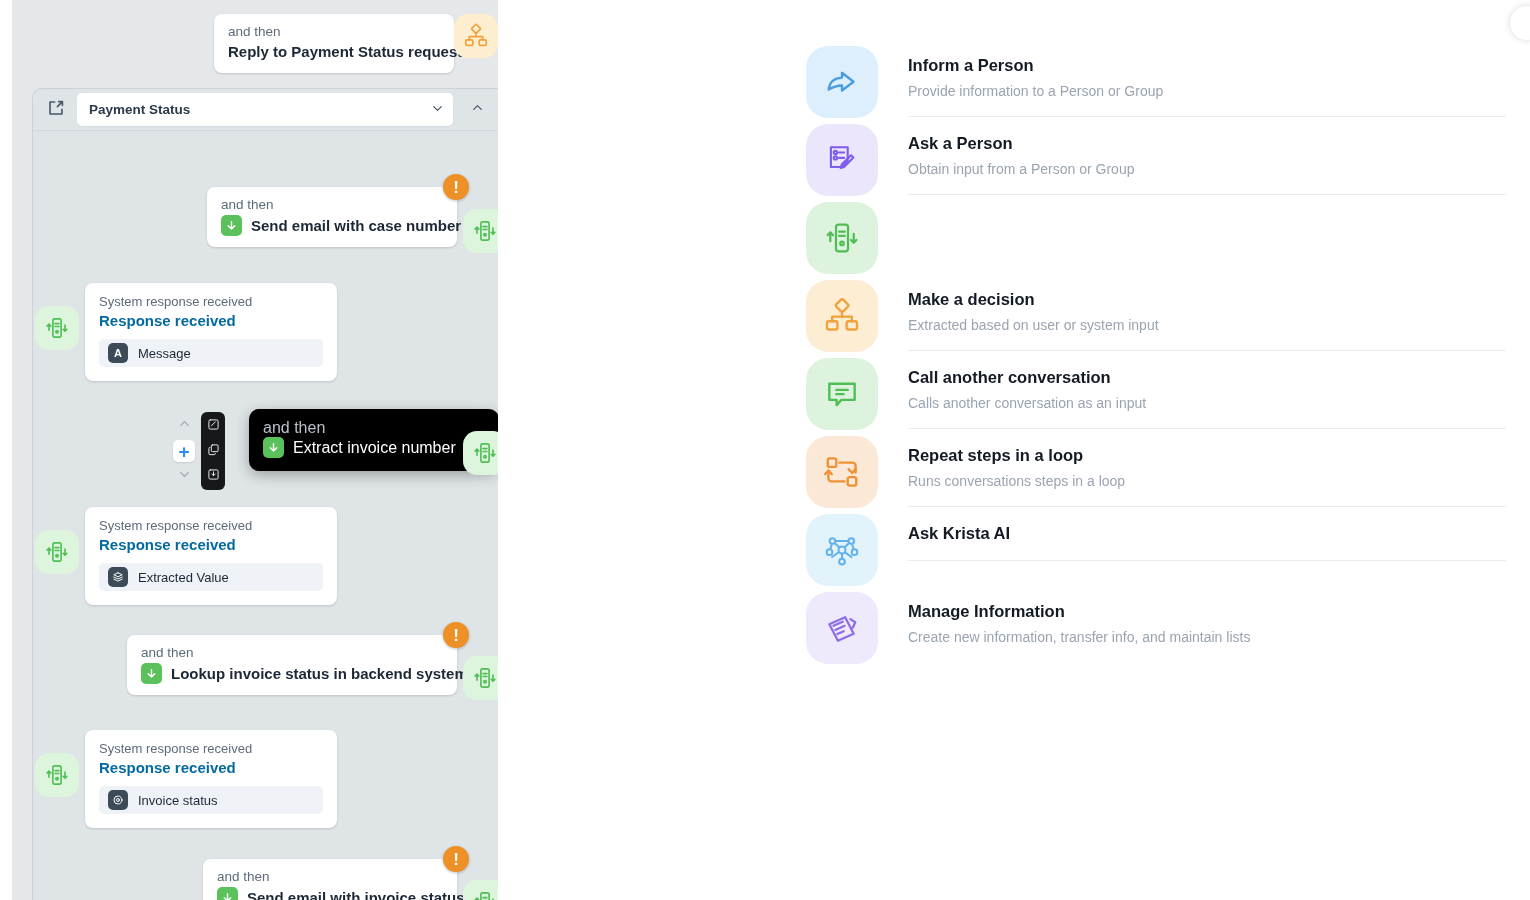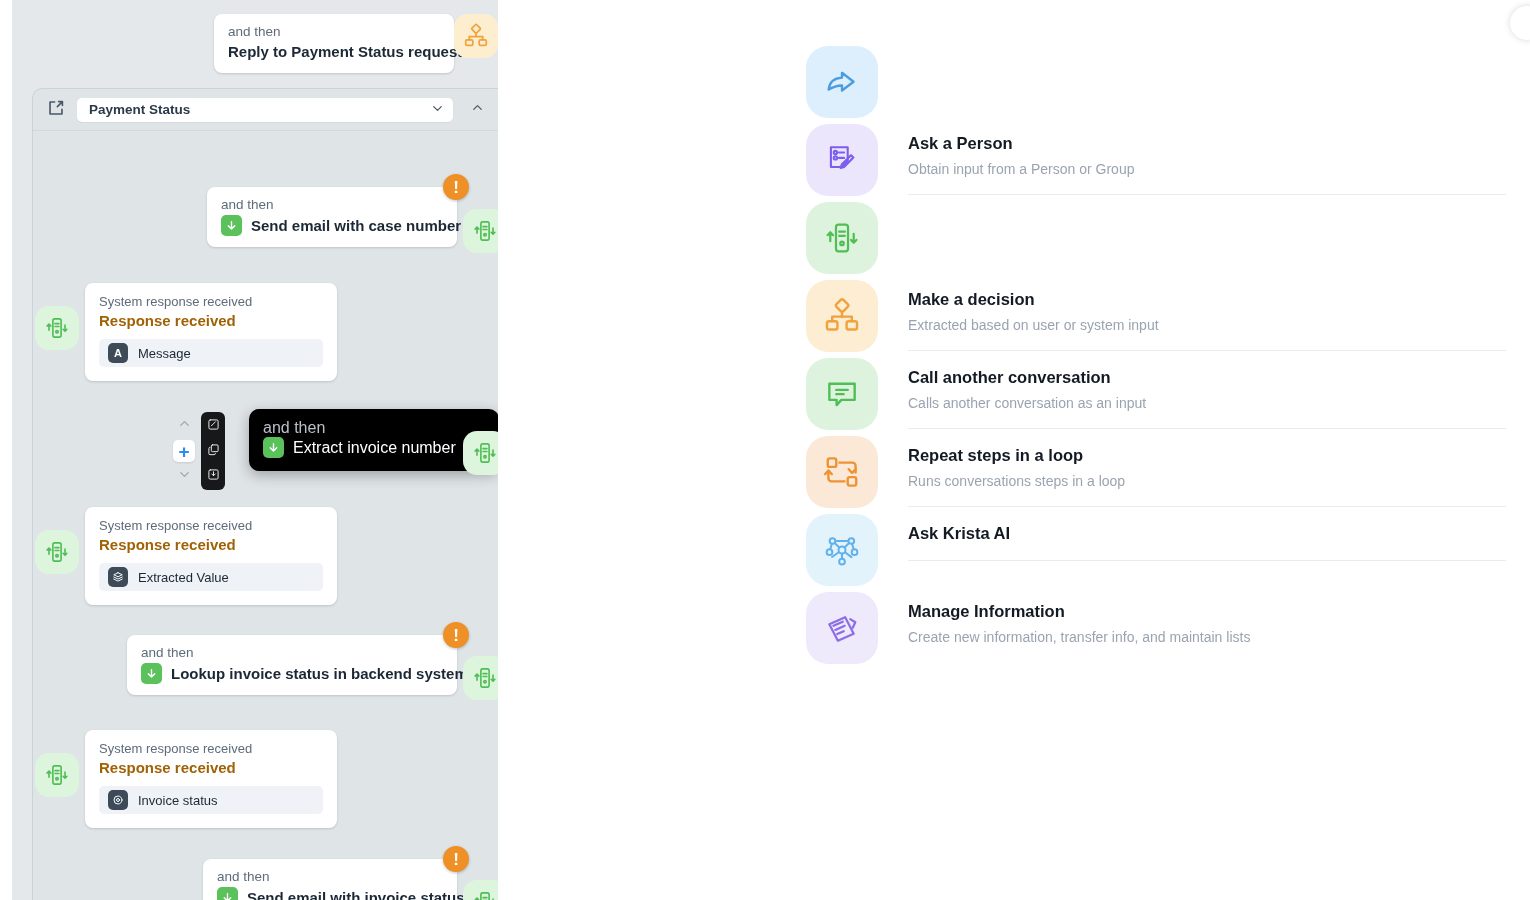--- a/index.html
+++ b/index.html
@@ -56,21 +56,21 @@
     border: 1px solid #ccd3d8;
     border-radius: 10px 0 0 0;
     border-right: none;
   }
   .group-head {
     height: 42px; display: flex; align-items: center; gap: 10px;
     padding: 0 6px 0 12px;
     border-bottom: 1px solid #d2d8dc;
   }
   .group-head .select {
-    flex: 1 1 auto; height: 24px; background: #fff; border-radius: 5px;
+    flex: 1 1 auto; height: 33px; background: #fff; border-radius: 5px;
     display: flex; align-items: center; padding: 0 8px 0 12px;
     font-size: 13.5px; font-weight: bold; color: #2b3a4a;
     box-shadow: 0 1px 1px rgba(16,24,40,.05);
   }
   .group-head .select .val { flex: 1 1 auto; }
   .group-body { position: relative; height: 778px; }
 
   
   .node { position: absolute; }
 
@@ -95,21 +95,21 @@
     width: 26px; height: 26px; border-radius: 50%;
     background: #ef9026;
     display: flex; align-items: center; justify-content: center;
     color: #fff; font-size: 17px; font-weight: bold; line-height: 1;
     box-shadow: 0 1px 3px rgba(16,24,40,.25);
   }
 
   
   .resp-card { width: 252px; padding: 10px 14px 14px 14px; }
   .resp-card .sub { font-size: 13px; color: #5d6b7a; line-height: 17px; }
-  .resp-card .hd  { font-size: 15px; font-weight: bold; color: #a16207; line-height: 21px; margin-bottom: 8px; }
+  .resp-card .hd  { font-size: 15px; font-weight: bold; color: #0369a1; line-height: 21px; margin-bottom: 8px; }
   .chip {
     background: #eff2f6; border-radius: 5px; height: 28px;
     display: flex; align-items: center; gap: 10px; padding: 0 9px;
   }
   .chip .sq {
     flex: 0 0 auto; width: 20px; height: 20px; border-radius: 5px;
     background: #3d4a57; display: flex; align-items: center; justify-content: center;
     color: #fff; font-size: 11px; font-weight: bold;
   }
   .chip .lbl { font-size: 13px; color: #1c2836; text-align: right; }
@@ -411,20 +411,25 @@
     <div class="corner-circle"></div>
 
     <div class="action-list">
 
       <div class="action-item">
         <div class="ai-icon" style="background:#ddeefc">
           <svg width="38" height="38" viewBox="0 0 24 24" fill="none" stroke="#4a9de0" stroke-width="1.5" stroke-linejoin="round" stroke-linecap="round">
             <path d="M3.6 16.8c.4-4.6 3.4-7.3 8.4-7.6V6.2l7.3 5.6-7.3 5.6v-3.2c-3.4.1-5.8 1-8.4 2.6z"></path>
           </svg>
         </div>
+        <div class="ai-body">
+          <div class="ai-title">Inform a Person</div>
+          <div class="ai-desc">Provide information to a Person or Group</div>
+          <div class="ai-rule"></div>
+        </div>
       </div>
 
       <div class="action-item">
         <div class="ai-icon" style="background:#ebe6fb">
           <svg width="36" height="36" viewBox="0 0 24 24" fill="none" stroke="#7d5cf0" stroke-width="1.4" stroke-linejoin="round" stroke-linecap="round">
             <path d="M4.6 3.5h11.2v9.2l-4 4H4.6z"></path>
             <circle cx="7.6" cy="7" r="1.1"></circle>
               <path d="M10 7h3.4"></path>
             <circle cx="7.6" cy="10.6" r="1.1"></circle>
               <path d="M10 10.6h3.4"></path>

